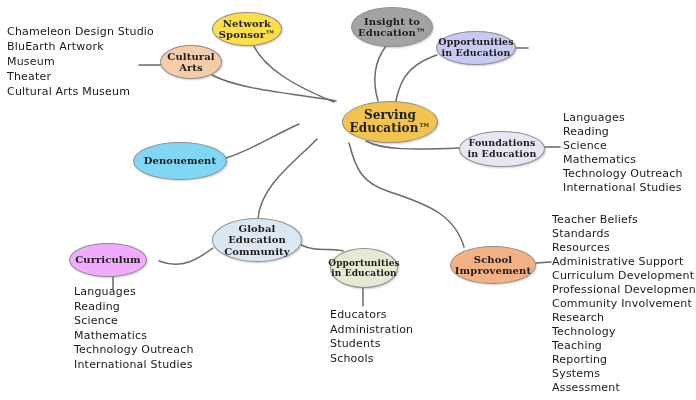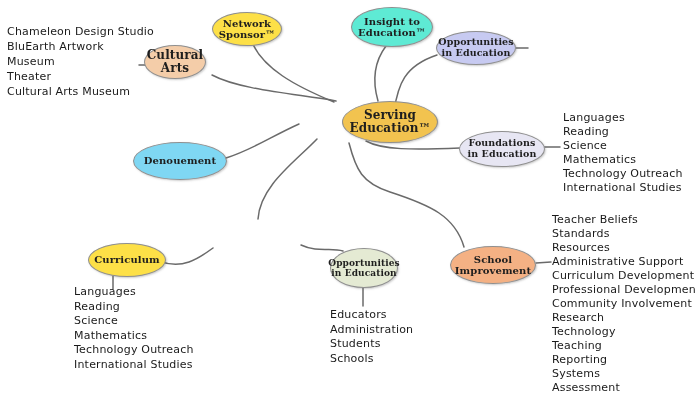--- a/index.html
+++ b/index.html
@@ -49,40 +49,45 @@
   </svg>
 
 <div class="node" style="left: 298px; top: 101px; width: 96px; height: 42px; background: rgb(242, 195, 79); font-size: 12px; margin-left: 44px;">
       <span class="node-label">Serving
 Education™</span>
     </div>
     <div class="node" style="left: 212px; top: 12px; width: 70px; height: 34px; background: #fde047; font-size: 10px;">
       <span class="node-label">Network
 Sponsor™</span>
     </div>
-    <div class="node" style="left: 351px; top: 7px; width: 82px; height: 40px; background: #5eead4; font-size: 10px;">
+    <div class="node" style="left: 351px; top: 7px; width: 82px; height: 40px; background: #a3a3a3; font-size: 10px;">
       <span class="node-label">Insight to
 Education™</span>
     </div>
     <div class="node" style="left: 436px; top: 31px; width: 80px; height: 34px; background: rgb(199, 202, 241); font-size: 9.5px;">
       <span class="node-label">Opportunities
 in Education</span>
     </div>
-    <div class="node" style="left: 144px; top: 45px; width: 62px; height: 34px; background: rgb(244, 205, 169); font-size: 12px;">
+    <div class="node" style="left: 160px; top: 45px; width: 62px; height: 34px; background: rgb(244, 205, 169); font-size: 10px;">
       <span class="node-label">Cultural
 Arts</span>
     </div>
     <div class="node" style="left: 133px; top: 142px; width: 94px; height: 38px; background: rgb(127, 215, 243); font-size: 10px; text-align: right;">
       <span class="node-label">Denouement</span>
     </div>
     <div class="node" style="left: 459px; top: 131px; width: 86px; height: 36px; background: rgb(231, 230, 243); font-size: 9.5px; align-items: center;">
       <span class="node-label">Foundations
 in Education</span>
     </div>
-    <div class="node" style="left: 88px; top: 243px; width: 78px; height: 34px; background: #fde047; font-size: 10px;">
+    <div class="node" style="left: 212px; top: 218px; width: 90px; height: 44px; background: rgb(219, 232, 244); font-size: 10px;">
+      <span class="node-label">Global
+Education
+Community</span>
+    </div>
+    <div class="node" style="left: 69px; top: 243px; width: 78px; height: 34px; background: #f0abfc; font-size: 10px;">
       <span class="node-label">Curriculum</span>
     </div>
     <div class="node" style="left: 330px; top: 248px; width: 68px; height: 40px; background: rgb(228, 234, 211); font-size: 9px;">
       <span class="node-label">Opportunities
 in Education</span>
     </div>
     <div class="node" style="left: 450px; top: 246px; width: 86px; height: 38px; background: rgb(244, 177, 132); font-size: 10px;">
       <span class="node-label">School
 Improvement</span>
     </div>

